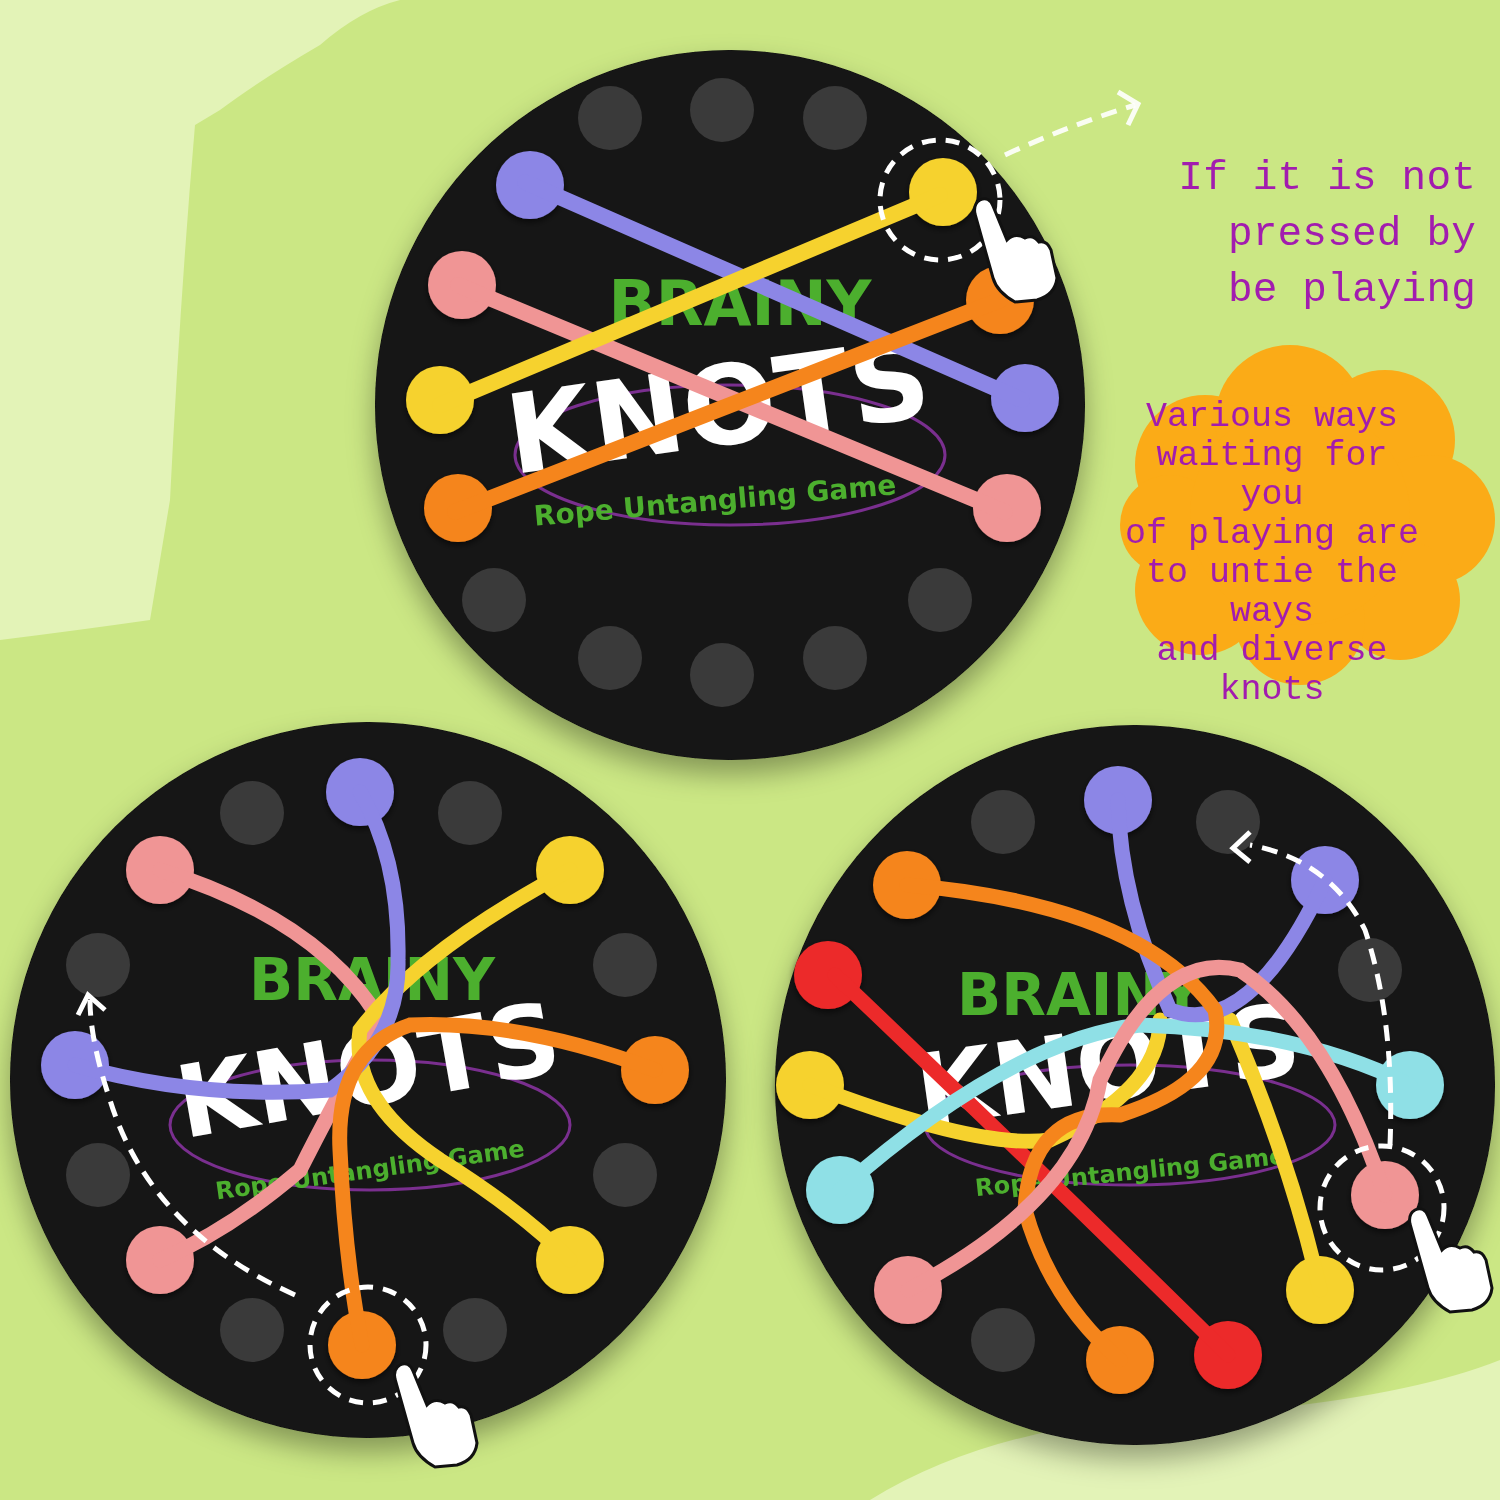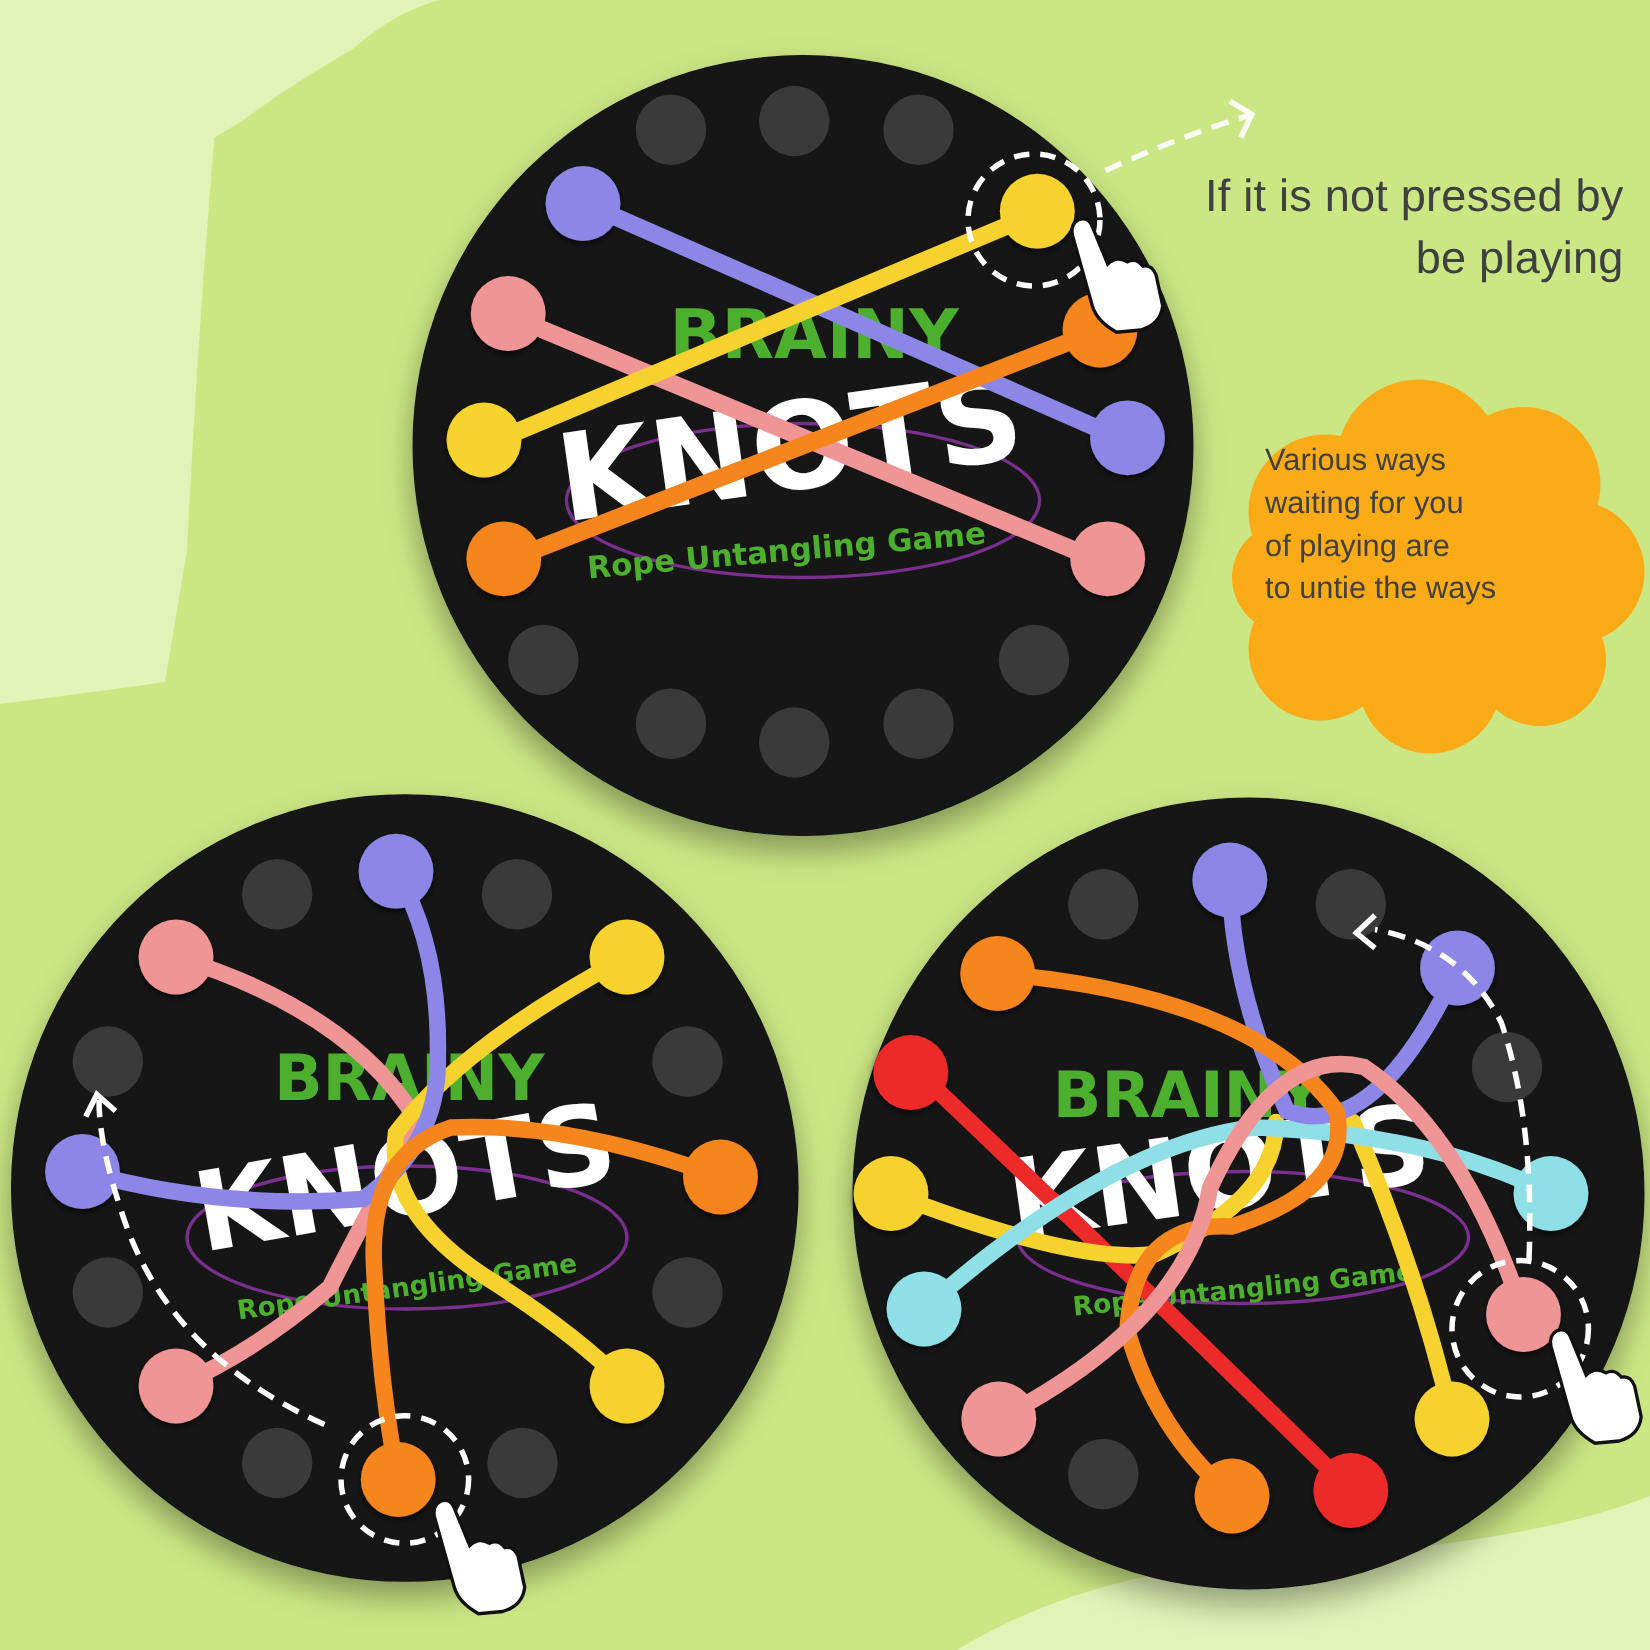--- a/index.html
+++ b/index.html
@@ -1,20 +1,20 @@
 <!DOCTYPE html>
 <html><head>
 <meta charset="utf-8">
 <style>
   html,body{margin:0;padding:0;}
   body{width:1500px;height:1500px;overflow:hidden;background:#cbe784;position:relative;font-family:"Liberation Sans",sans-serif;}
   #scene{position:absolute;left:0;top:0;width:1500px;height:1500px;}
-  .caption{position:absolute;color:#404040;font-family:Liberation Sans, sans-serif;}
+  .caption{position:absolute;color:#a21caf;font-family:Liberation Mono, monospace;}
   #caption-top{right:24px;top:150px;width:440px;text-align:right;font-size:41px;line-height:56px;letter-spacing:0.2px;}
-  #caption-cloud{left:1150px;top:398px;width:300px;text-align:left;font-size:28px;line-height:39px;}
+  #caption-cloud{left:1122px;top:398px;width:300px;text-align:center;font-size:35px;line-height:39px;}
 </style>
 </head>
 <body>
 
 <svg id="scene" width="1500" height="1500" viewBox="0 0 1500 1500" xmlns="http://www.w3.org/2000/svg">
   <defs>
     <filter id="shadow" x="-20%" y="-20%" width="140%" height="140%">
       <feDropShadow dx="0" dy="14" stdDeviation="14" flood-color="#000" flood-opacity="0.35"></feDropShadow>
     </filter>
     <filter id="soft" x="-30%" y="-30%" width="160%" height="160%">
@@ -182,13 +182,14 @@
 <div id="caption-top" class="caption">
   <div>If it is not pressed by</div>
   <div>be playing</div>
 </div>
 
 <div id="caption-cloud" class="caption">
   <div>Various ways</div>
   <div>waiting for you</div>
   <div>of playing are</div>
   <div>to untie the ways</div>
+  <div>and diverse knots</div>
 </div>
 
 </body></html>

